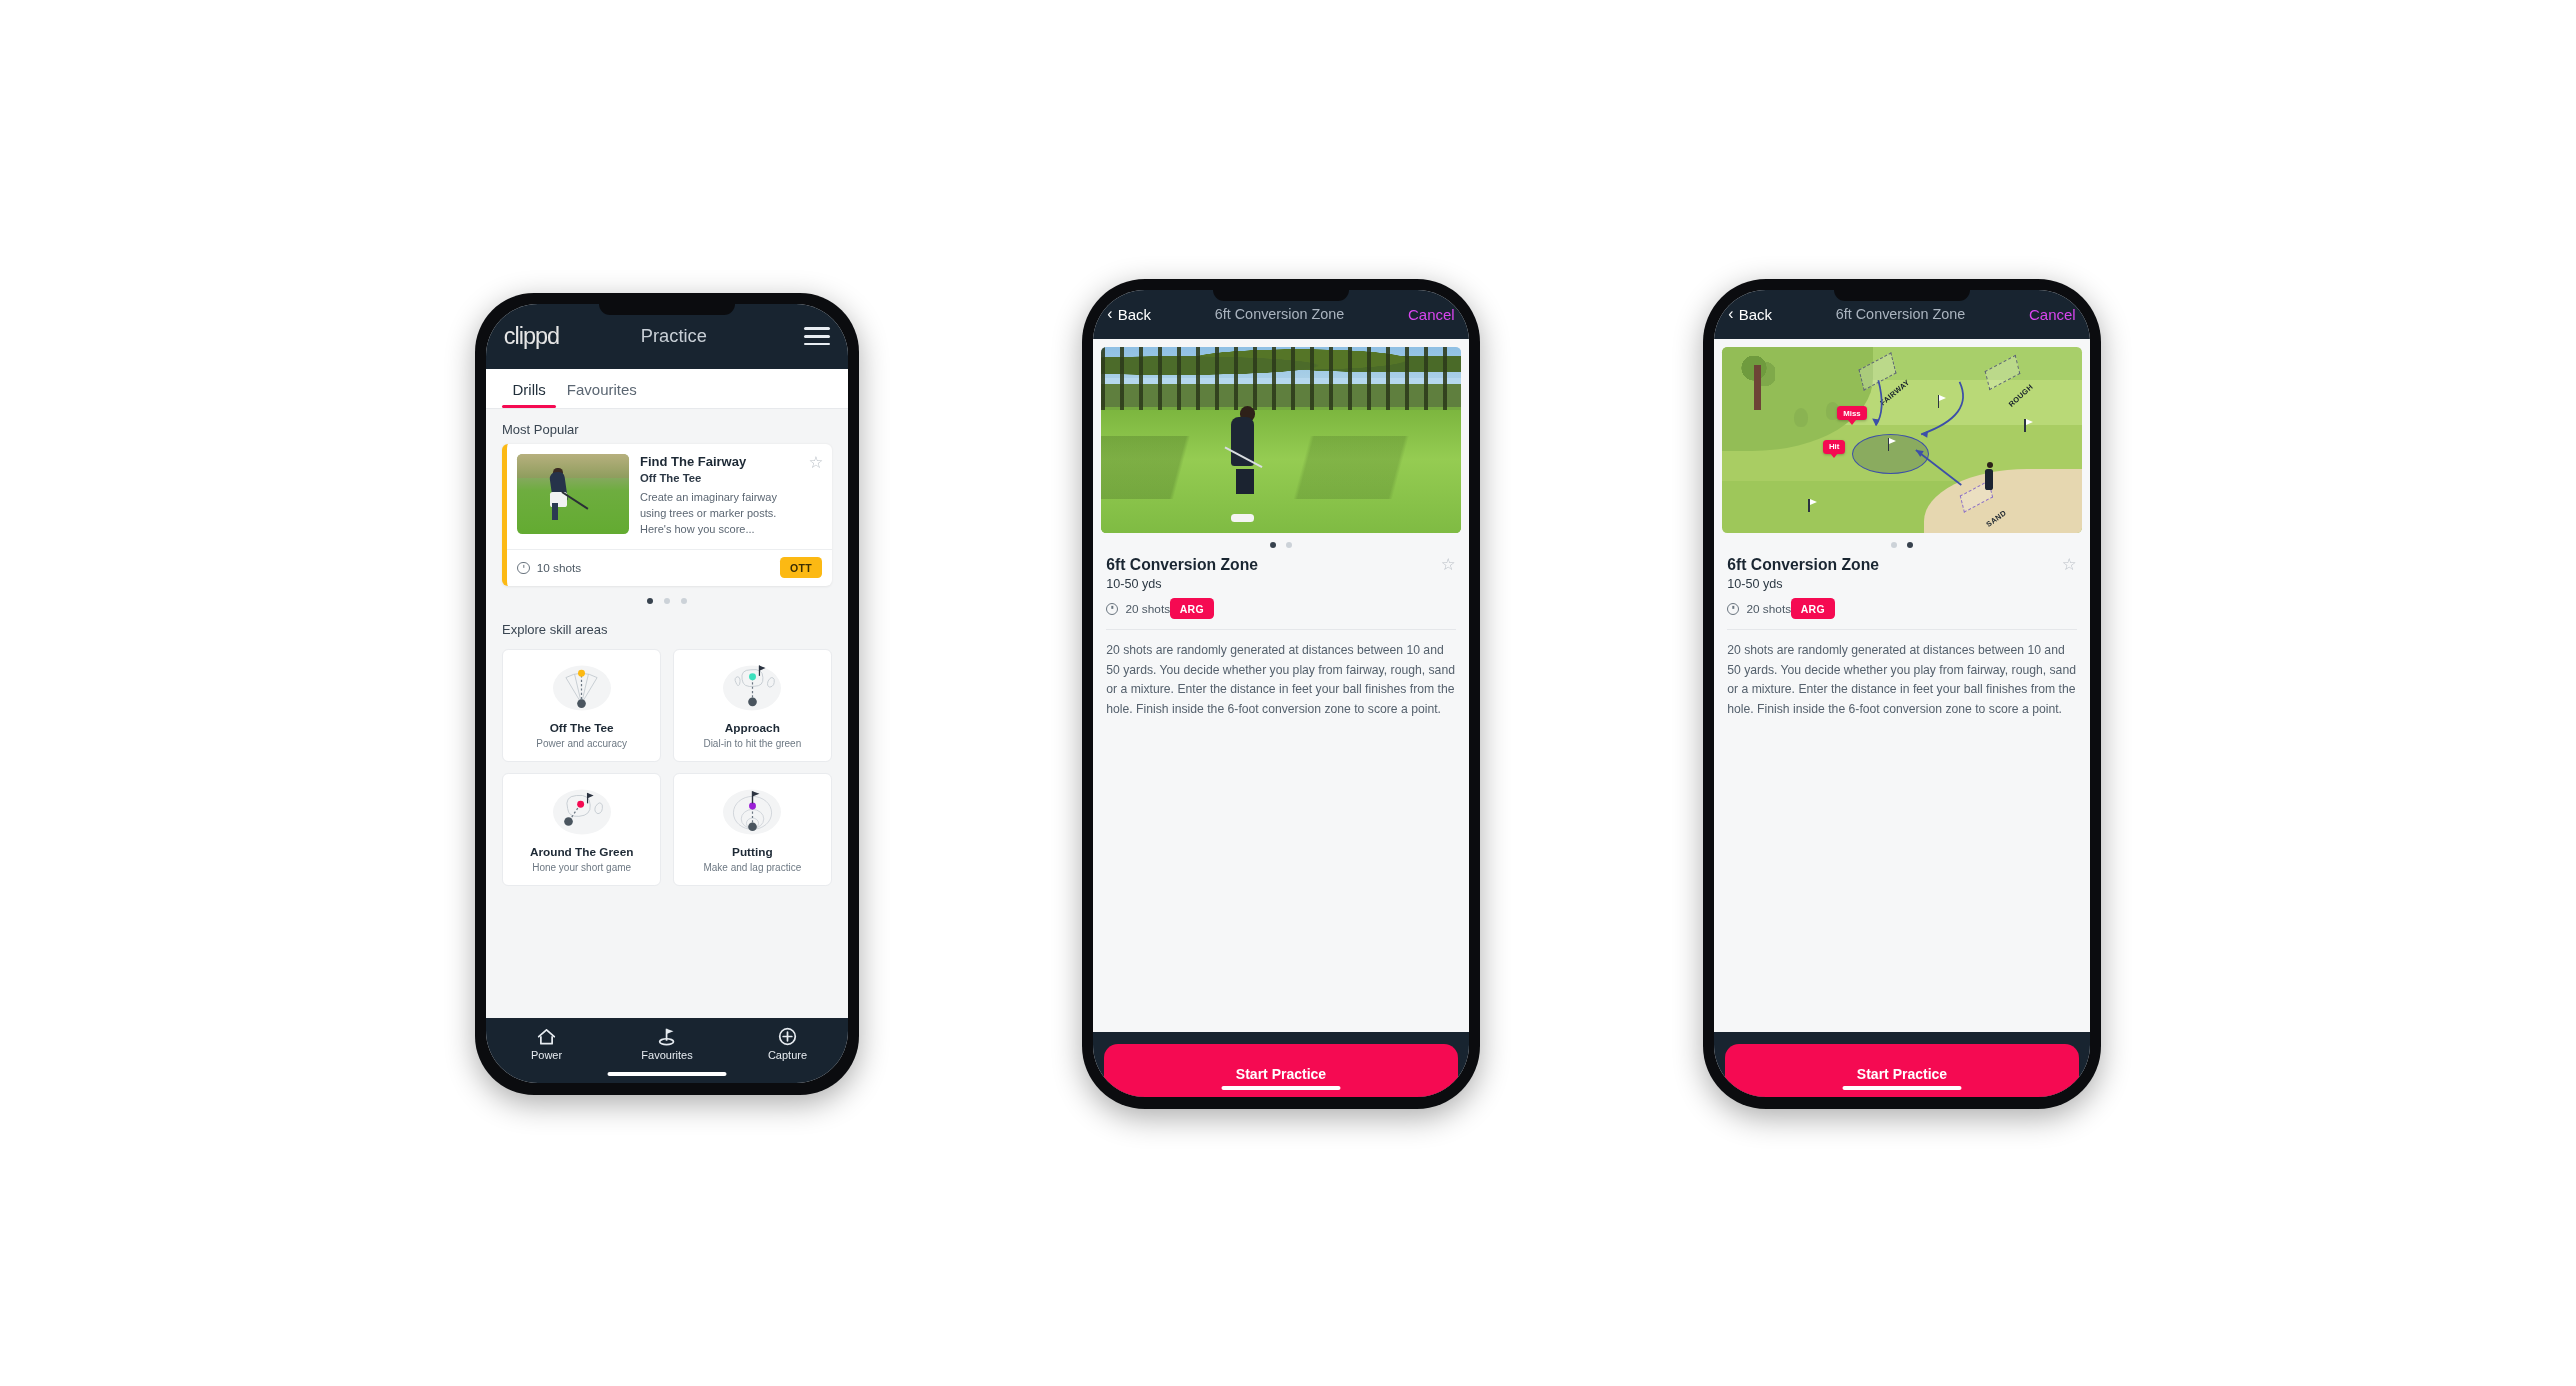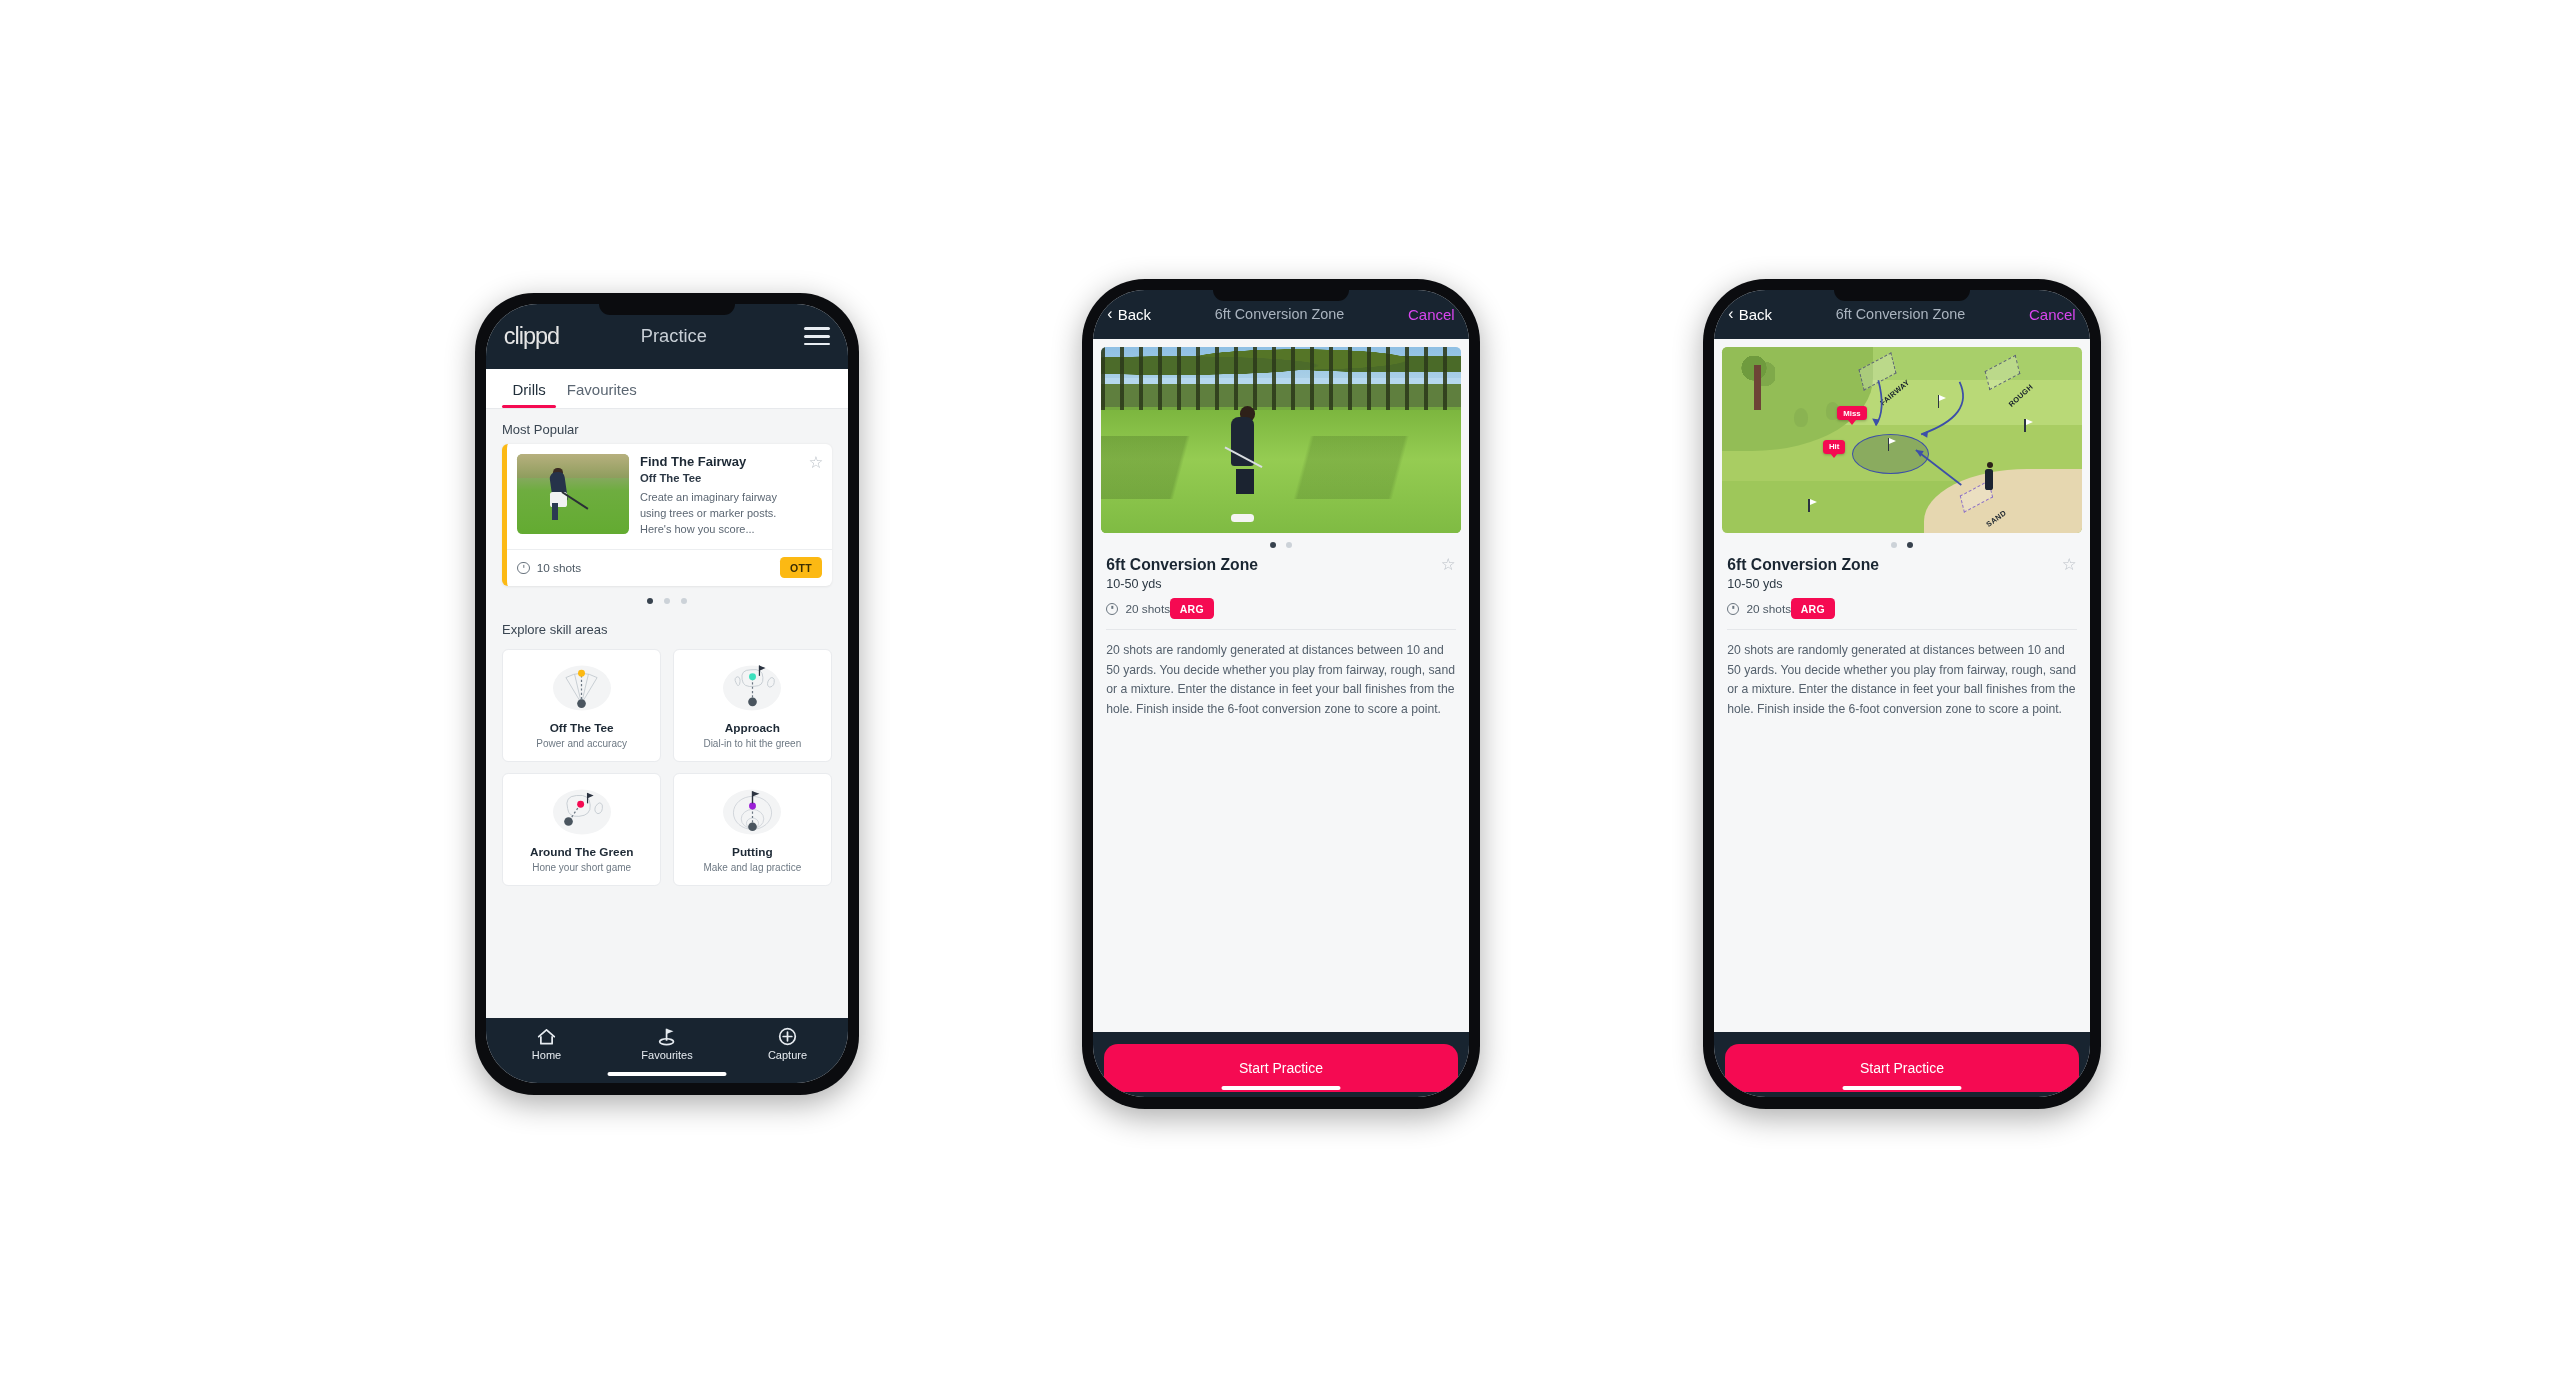--- a/index.html
+++ b/index.html
@@ -548,24 +548,24 @@
     padding: 11.3px 10.5px 0;
     flex: 0 0 auto;
     position: relative;
     height: 65px;
   }
   .cta {
     width: 100%;
     background: #f50a52;
     color: #ffffff;
     font-size: 14px;
-    font-weight: normal;
+    font-weight: bold;
     border: none;
     border-radius: 14px;
-    padding: 16px 0;
+    padding: 22px 0;
     cursor: pointer;
   }
 </style>
 </head>
 <body>
 
 <div class="stage">
 
   <div class="phone small">
     <div class="screen">
@@ -697,21 +697,21 @@
       </div>
 
       <div class="bottom-nav">
         <div class="nav-item">
           <div class="nav-ico">
             <svg width="19" height="18.3" viewBox="0 0 22 21">
               <path d="M11 2 L20 10 M11 2 L2 10" stroke="#e6ebf0" stroke-width="2" fill="none" stroke-linecap="round"></path>
               <path d="M4.5 9.5 V18 H17.5 V9.5" stroke="#e6ebf0" stroke-width="2" fill="none" stroke-linejoin="round"></path>
             </svg>
           </div>
-          <div class="nav-label">Home</div>
+          <div class="nav-label">Power</div>
         </div>
         <div class="nav-item">
           <div class="nav-ico">
             <svg width="20" height="19" viewBox="0 0 23 22">
               <line x1="11" y1="16" x2="11" y2="2" stroke="#e6ebf0" stroke-width="2"></line>
               <path d="M11 2 L19 5 L11 8 Z" fill="#e6ebf0"></path>
               <ellipse cx="11" cy="17" rx="8" ry="3.4" stroke="#e6ebf0" stroke-width="2" fill="none"></ellipse>
             </svg>
           </div>
           <div class="nav-label">Favourites</div>

